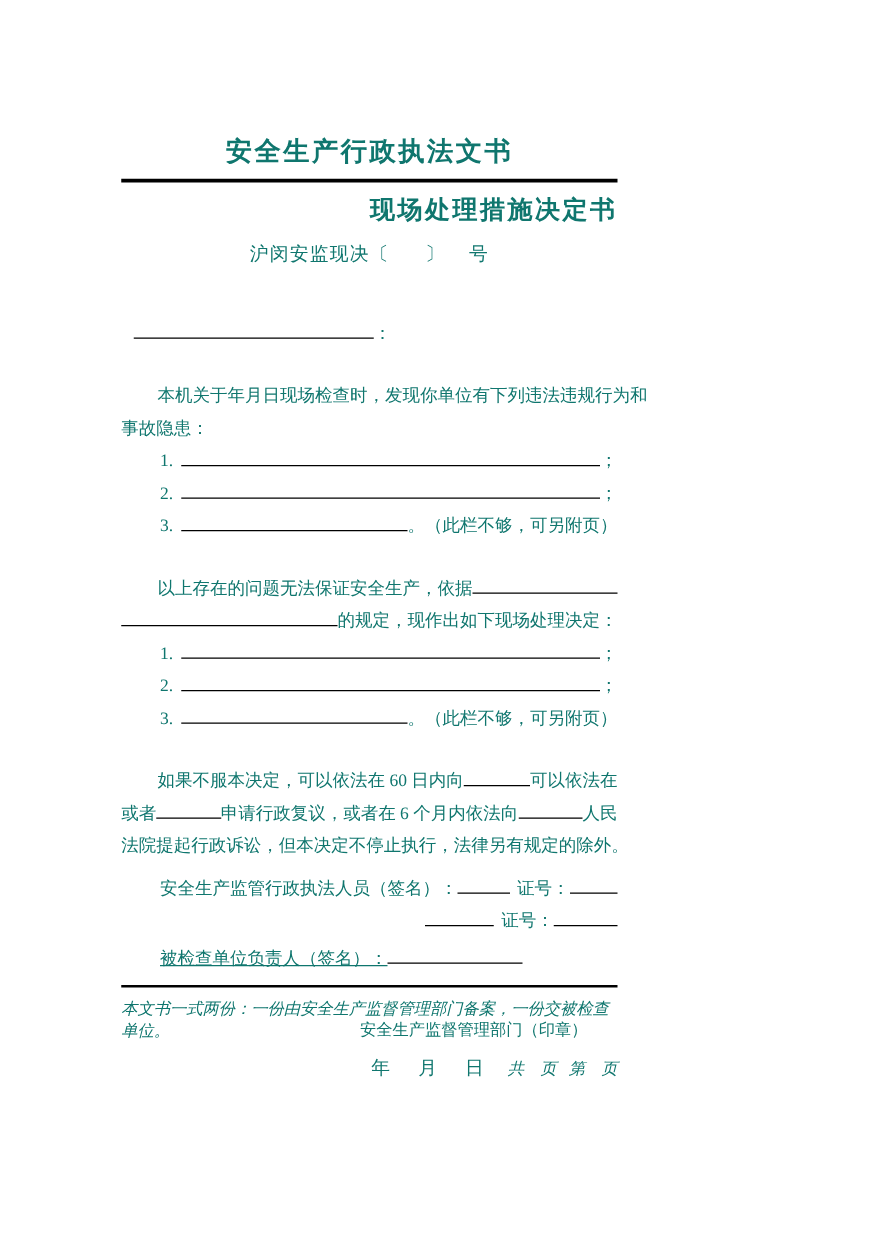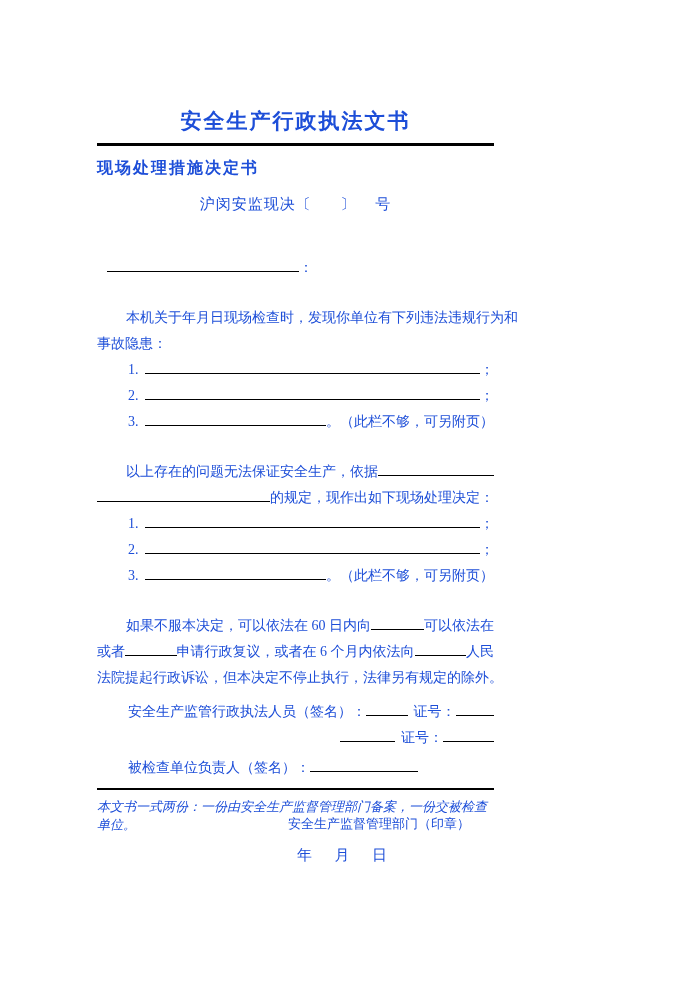--- a/index.html
+++ b/index.html
@@ -2,42 +2,42 @@
 <html><head>
 <meta charset="utf-8">
 <style>
   * { box-sizing: border-box; }
   html, body { margin: 0; padding: 0; background: #ffffff; }
   .page {
     position: relative;
     width: 592px;
     height: 990px;
     background: #ffffff;
-    color: #1d4ed8;
+    color: #0f766e;
     font-family: "Liberation Serif", "DejaVu Serif", serif;
     padding: 108px 98px 0 97px;
     overflow: hidden;
   }
   .category-title {
     margin: 0;
     text-align: center;
     font-size: 21px;
     font-weight: 700;
     line-height: 26px;
     letter-spacing: 2px;
   }
   .title-rule {
     border: none;
     border-top: 3px solid #000;
     margin: 9px 0 0 0;
   }
   .doc-title {
     margin: 9px 0 0 0;
-    text-align: left;
-    font-size: 16px;
+    text-align: right;
+    font-size: 20px;
     font-weight: 700;
     line-height: 26px;
     letter-spacing: 2px;
   }
   .doc-number {
     margin: 13px 0 0 0;
     text-align: center;
     font-size: 15px;
     line-height: 21px;
     white-space: pre;
@@ -57,21 +57,21 @@
     border-bottom: 1px solid #000;
   }
   .fill { flex: 1 1 auto; min-width: 20px; }
   .ind { padding-left: 29px; margin-top: 24px; }
   .item { padding-left: 31px; }
   .num { margin-right: 6px; }
   .gap { margin-left: 6px; }
   .salutation { margin-top: 40px; padding-left: 10px; }
   .sig1 { margin-top: 8px; }
   .sig2 { padding-left: 243px; }
-  .unit { margin-top: 4px; }
+  .unit { margin-top: 4px; text-decoration: underline; }
   .stamp-line {
     margin-top: 32px;
     text-align: right;
     padding-right: 24px;
     font-size: 13px;
     line-height: 21px;
   }
   .date-line {
     margin-top: 11px;
     text-align: right;
@@ -202,15 +202,16 @@
     </div>
 
     <div class="stamp-line">安全生产监督管理部门（印章）</div>
     <div class="date-line">年      月      日</div>
 
   </div>
 
   <div class="footer">
     <hr class="footer-rule">
     <div class="footer-note">本文书一式两份：一份由安全生产监督管理部门备案，一份交被检查单位。</div>
+    <div class="page-indicator">共    页   第    页</div>
   </div>
 
 </div>
 
 </body></html>

